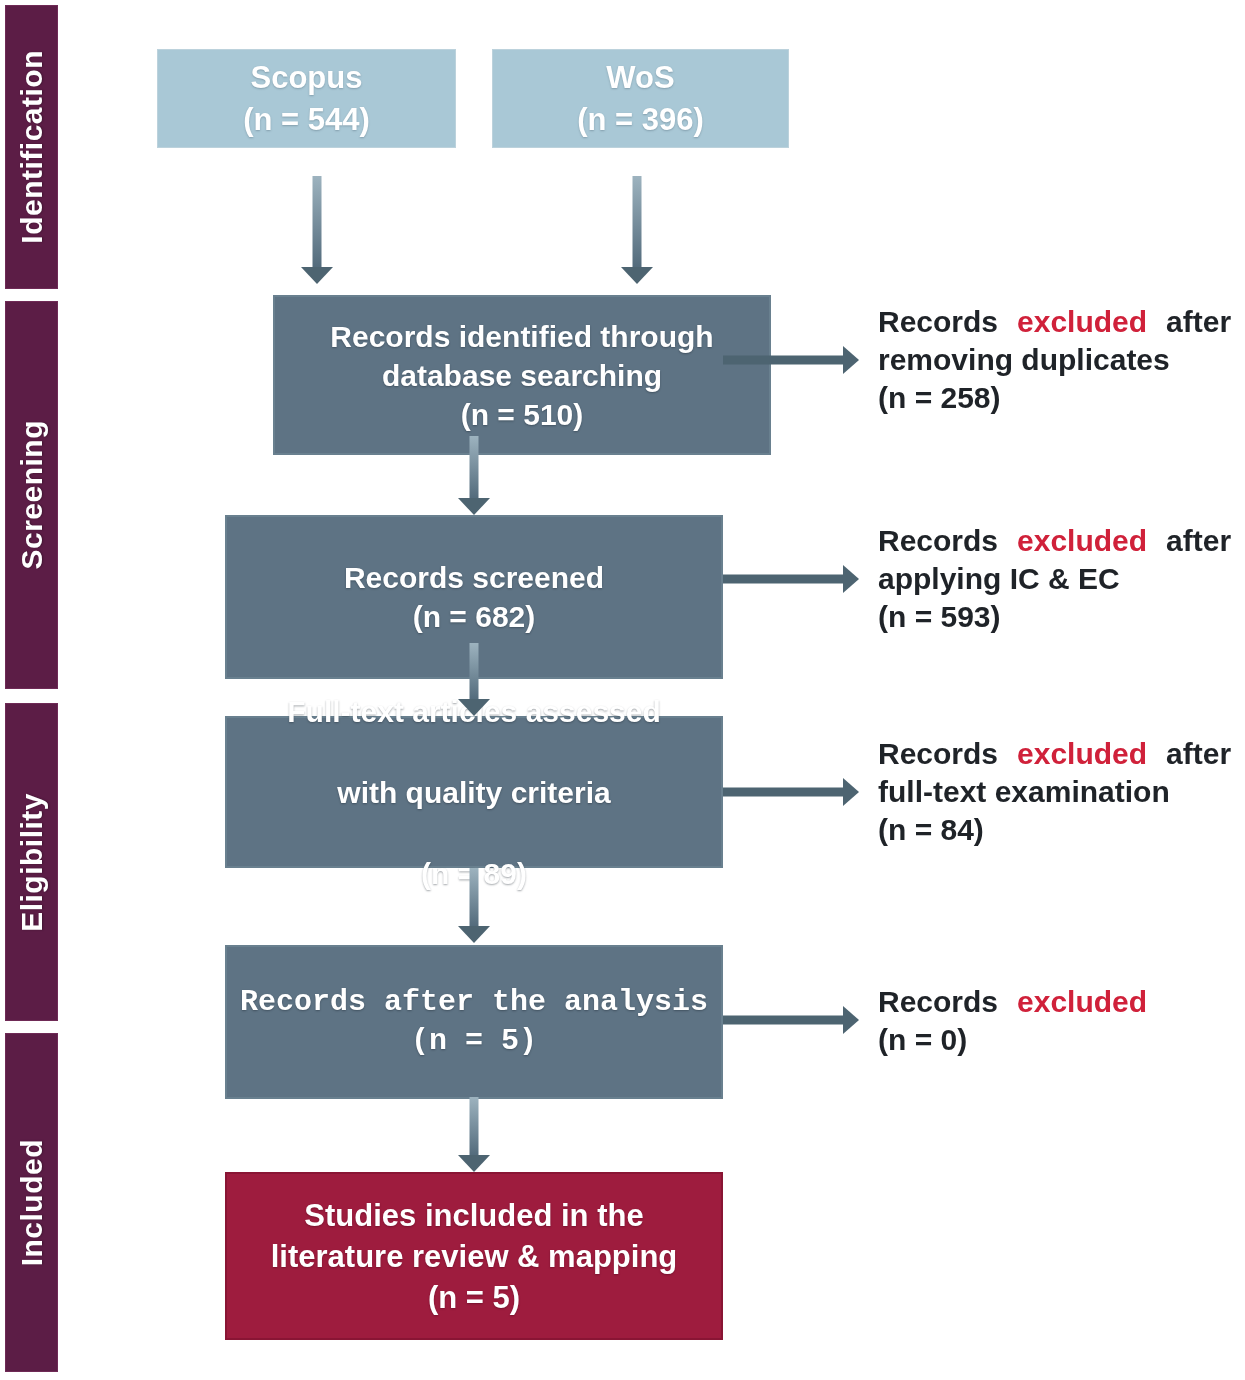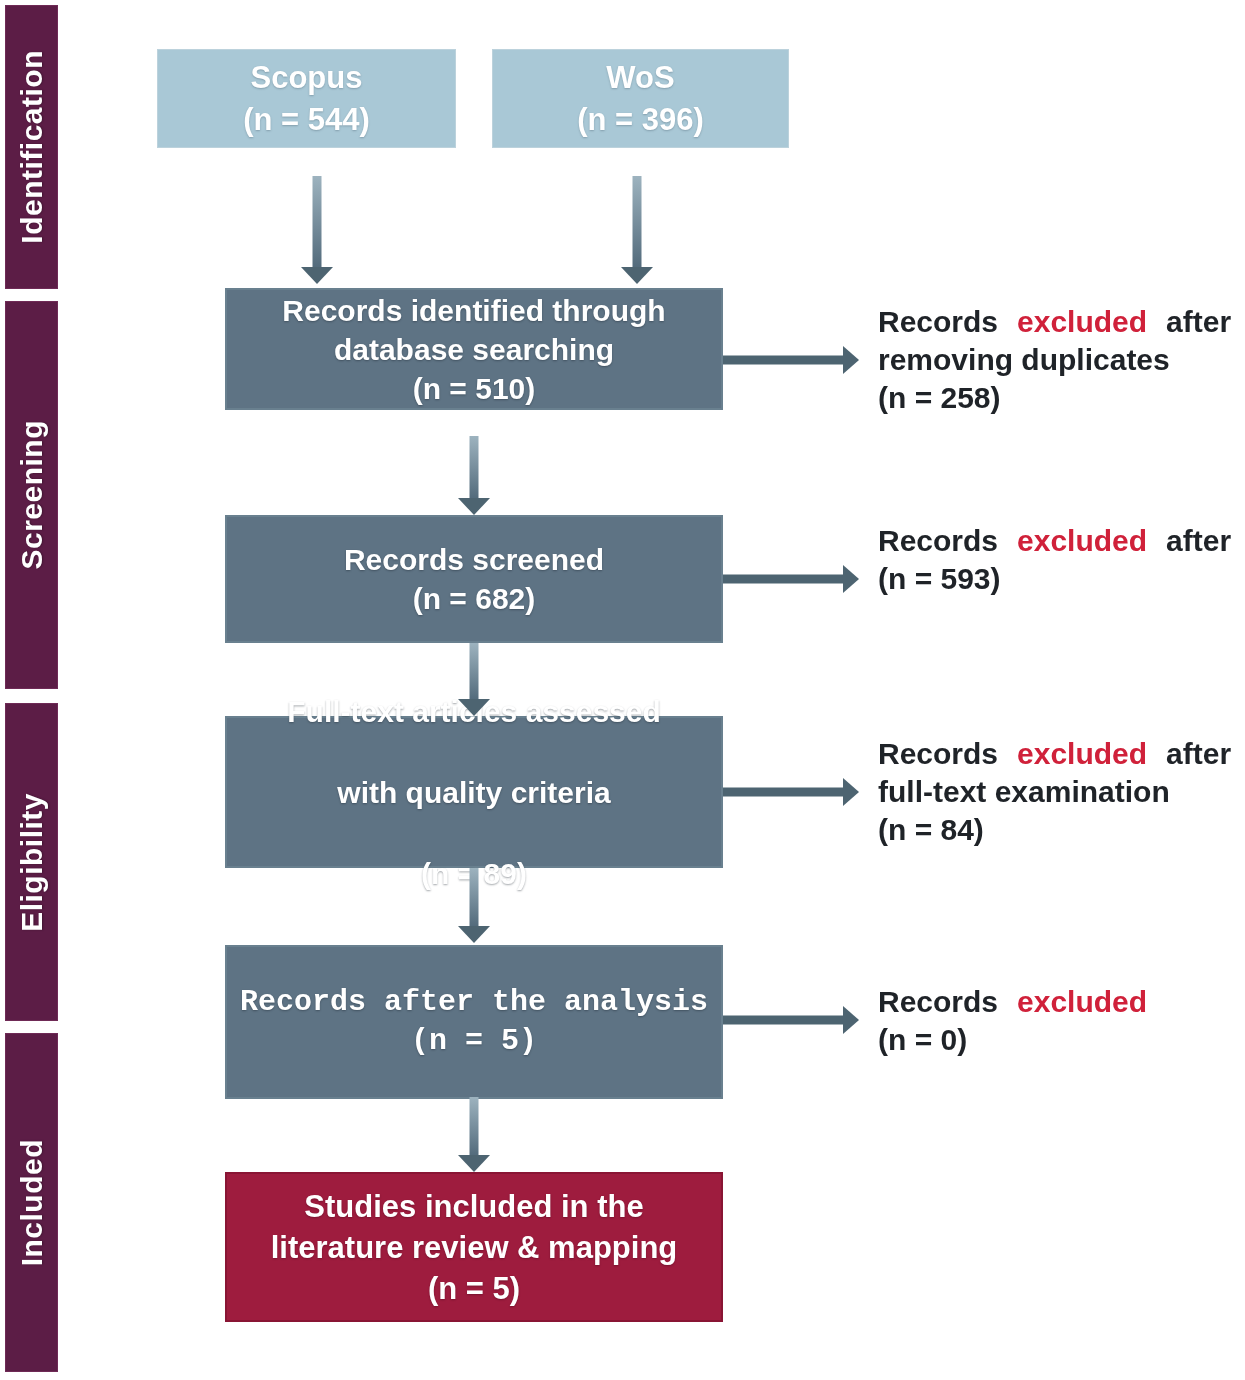--- a/index.html
+++ b/index.html
@@ -54,27 +54,27 @@
   
   .process-box{
     position:absolute;left:225px;width:498px;
     background:var(--gray-box);
     border:2px solid #69808f;
     box-sizing:border-box;
     display:flex;flex-direction:column;align-items:center;justify-content:center;
     color:#ffffff;font-size:30px;line-height:39px;
     text-shadow:0 1px 2px rgba(25,35,45,0.4);
   }
-  .pbox-1{top:288px;height:122px;}
-  .pbox-2{top:515px;height:128px;}
+  .pbox-1{top:295px;height:160px;margin-left:48px;}
+  .pbox-2{top:515px;height:164px;}
   .pbox-3{top:716px;height:152px;gap:42px;}
   .pbox-4{top:945px;height:154px;font-family:Liberation Mono, monospace;}
   
   .included-box{
-    position:absolute;left:225px;top:1172px;width:498px;height:150px;
+    position:absolute;left:225px;top:1172px;width:498px;height:168px;
     background:var(--maroon-box);
     border:2px solid #891534;
     box-sizing:border-box;
     display:flex;flex-direction:column;align-items:center;justify-content:center;
     color:#ffffff;font-size:31px;line-height:41px;
     text-shadow:0 1px 2px rgba(60,5,25,0.4);
   }
   .box-line{white-space:nowrap;}
   
   .varrow{position:absolute;width:32px;}
@@ -213,20 +213,21 @@
     <div class="head"></div>
   </div>
 
   <div class="note note-1">
     <div class="note-line"><span>Records</span><span class="hl">excluded</span><span>after</span></div>
     <div class="note-line">removing duplicates</div>
     <div class="note-line">(n = 258)</div>
   </div>
   <div class="note note-2">
     <div class="note-line"><span>Records</span><span class="hl">excluded</span><span>after</span></div>
+    <div class="note-line">applying IC &amp; EC</div>
     <div class="note-line">(n = 593)</div>
   </div>
   <div class="note note-3">
     <div class="note-line"><span>Records</span><span class="hl">excluded</span><span>after</span></div>
     <div class="note-line">full-text examination</div>
     <div class="note-line">(n = 84)</div>
   </div>
   <div class="note note-4">
     <div class="note-line"><span>Records</span><span class="hl">excluded</span><span></span></div>
     <div class="note-line">(n = 0)</div>

